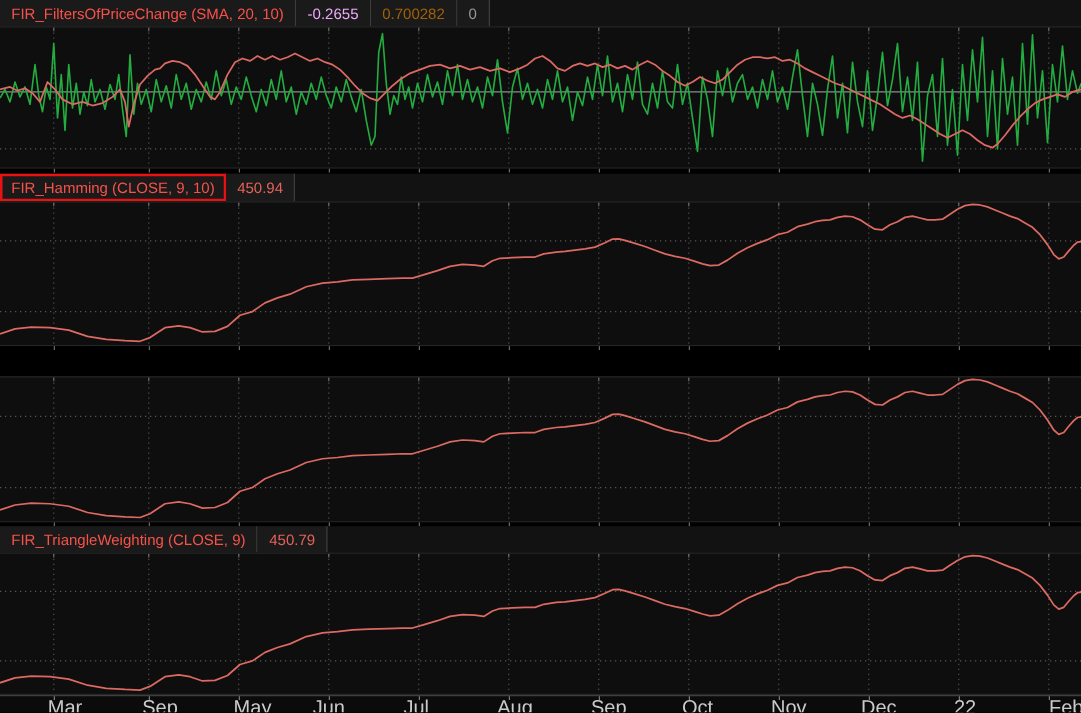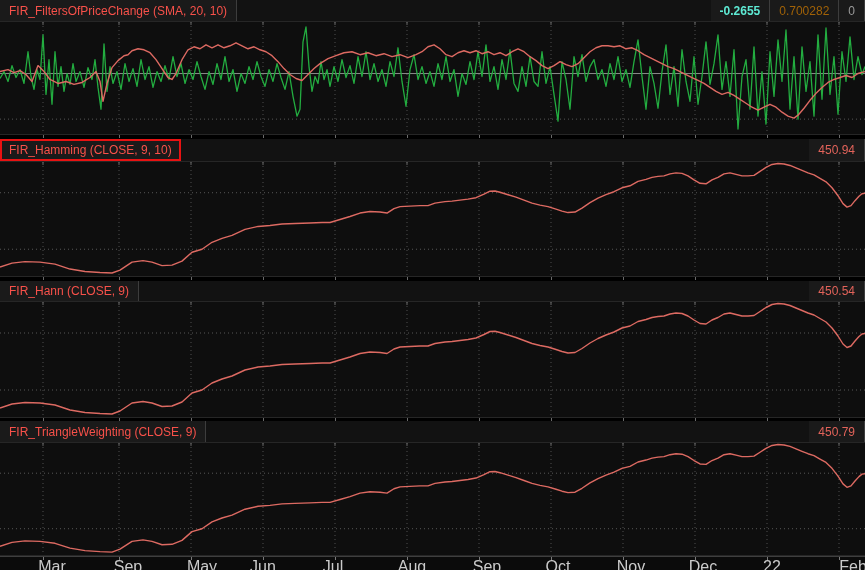--- a/index.html
+++ b/index.html
@@ -1,18 +1,18 @@
 <!DOCTYPE html>
 <html><head>
 <meta charset="utf-8">
 <style>
   html,body{margin:0;padding:0;background:#000;}
   #app{position:relative;width:865px;height:570px;background:#000;overflow:hidden;
        font-family:"Liberation Sans",sans-serif;}
-  .hdr{position:absolute;left:0;width:865px;background:#121212;display:flex;align-items:stretch;justify-content:space-between;}
+  .hdr{position:absolute;left:0;width:865px;background:#121212;display:flex;align-items:stretch;}
   .hcell{display:flex;align-items:center;padding:0 9px;border-right:1px solid #3d3d3d;
          background:#1a1a1a;font-size:12px;white-space:nowrap;}
   .hlabel{color:#f8514a;cursor:default;}
   .hlabel.sel{border:2px solid #e81212;padding:0 7px;}
   .hvals{display:flex;align-items:stretch;}
   .chartbox{position:absolute;left:0;width:865px;background:#0e0e0e;
             border-top:1px solid #262626;border-bottom:1px solid #262626;box-sizing:border-box;}
   .chartbox svg{display:block;width:100%;height:100%;}
   .sep{position:absolute;left:0;width:865px;background:#000;}
   .tick{position:absolute;top:0;width:1px;height:3px;background:#6a6a6a;}
@@ -20,21 +20,21 @@
   .axis .lbl{position:absolute;top:1px;transform:translateX(-50%);font-size:16px;color:#cbcbcb;}
 </style>
 </head>
 <body>
 
 <div id="app">
 
   <div class="hdr" id="hdr-0" style="top: 0px; height: 21px;">
     <div class="hcell hlabel" id="lbl-0">FIR_FiltersOfPriceChange (SMA, 20, 10)</div>
     <div class="hvals" id="vals-0">
-        <div class="hcell" style="color: #5eead4; font-weight: bold;">-0.2655</div>
+        <div class="hcell" style="color: #f0abfc;">-0.2655</div>
         <div class="hcell" style="color: #a16207;">0.700282</div>
         <div class="hcell" style="color: rgb(154, 154, 154);">0</div>
       </div>
   </div>
   <div class="chartbox" id="chart-0" style="top: 21px; height: 114px;">
       <svg viewBox="0 0 865 113" preserveAspectRatio="none">
         <line x1="43" y1="0" x2="43" y2="113" stroke="#4e4e4e" stroke-width="1" vector-effect="non-scaling-stroke" stroke-dasharray="1 3"></line>
         <line x1="119" y1="0" x2="119" y2="113" stroke="#4e4e4e" stroke-width="1" vector-effect="non-scaling-stroke" stroke-dasharray="1 3"></line>
         <line x1="191" y1="0" x2="191" y2="113" stroke="#4e4e4e" stroke-width="1" vector-effect="non-scaling-stroke" stroke-dasharray="1 3"></line>
         <line x1="263" y1="0" x2="263" y2="113" stroke="#4e4e4e" stroke-width="1" vector-effect="non-scaling-stroke" stroke-dasharray="1 3"></line>
@@ -126,26 +126,20 @@
       <span class="tick" style="left: 335px;"></span>
       <span class="tick" style="left: 407px;"></span>
       <span class="tick" style="left: 479px;"></span>
       <span class="tick" style="left: 551px;"></span>
       <span class="tick" style="left: 623px;"></span>
       <span class="tick" style="left: 695px;"></span>
       <span class="tick" style="left: 767px;"></span>
       <span class="tick" style="left: 839px;"></span>
     </div>
 
-  <div class="hdr" id="hdr-2" style="top: 281px; height: 20px;">
-    <div class="hcell hlabel" id="lbl-2">FIR_Hann (CLOSE, 9)</div>
-    <div class="hvals" id="vals-2">
-        <div class="hcell" style="color: rgb(226, 99, 90);">450.54</div>
-      </div>
-  </div>
   <div class="chartbox" id="chart-2" style="top: 301px; height: 117px;">
       <svg viewBox="0 0 865 115" preserveAspectRatio="none">
         <line x1="43" y1="0" x2="43" y2="115" stroke="#4e4e4e" stroke-width="1" vector-effect="non-scaling-stroke" stroke-dasharray="1 3"></line>
         <line x1="119" y1="0" x2="119" y2="115" stroke="#4e4e4e" stroke-width="1" vector-effect="non-scaling-stroke" stroke-dasharray="1 3"></line>
         <line x1="191" y1="0" x2="191" y2="115" stroke="#4e4e4e" stroke-width="1" vector-effect="non-scaling-stroke" stroke-dasharray="1 3"></line>
         <line x1="263" y1="0" x2="263" y2="115" stroke="#4e4e4e" stroke-width="1" vector-effect="non-scaling-stroke" stroke-dasharray="1 3"></line>
         <line x1="335" y1="0" x2="335" y2="115" stroke="#4e4e4e" stroke-width="1" vector-effect="non-scaling-stroke" stroke-dasharray="1 3"></line>
         <line x1="407" y1="0" x2="407" y2="115" stroke="#4e4e4e" stroke-width="1" vector-effect="non-scaling-stroke" stroke-dasharray="1 3"></line>
         <line x1="479" y1="0" x2="479" y2="115" stroke="#4e4e4e" stroke-width="1" vector-effect="non-scaling-stroke" stroke-dasharray="1 3"></line>
         <line x1="551" y1="0" x2="551" y2="115" stroke="#4e4e4e" stroke-width="1" vector-effect="non-scaling-stroke" stroke-dasharray="1 3"></line>

